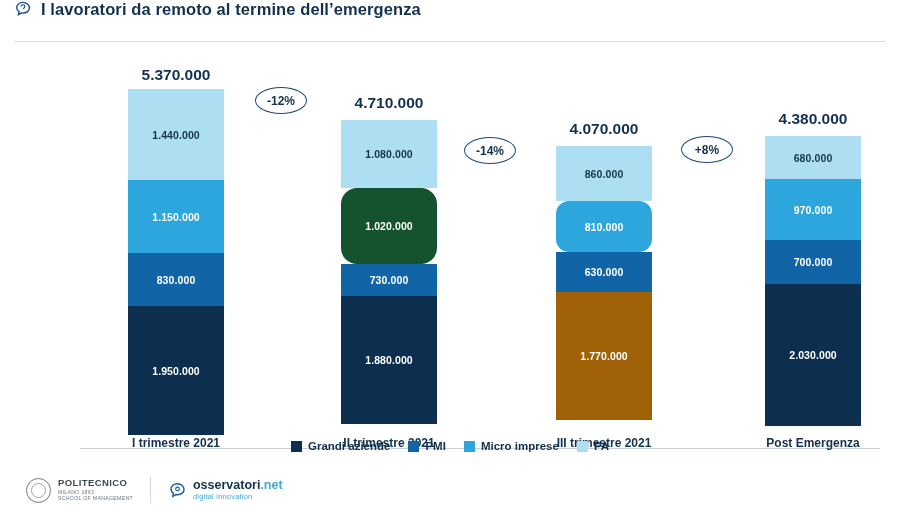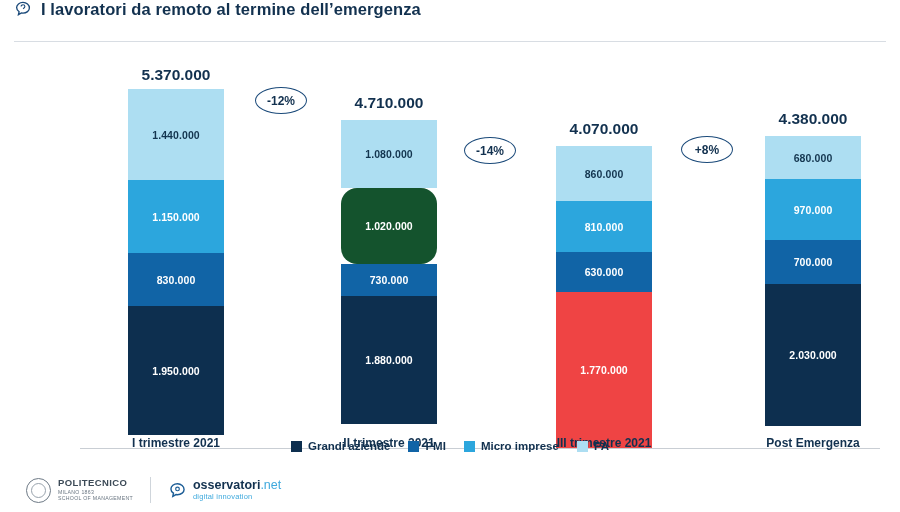--- a/index.html
+++ b/index.html
@@ -218,21 +218,21 @@
   .oss-icon {
     width: 19px; height: 19px;
     color: #1c5d96;
   }
   .oss-name {
     font-size: 12.5px;
     font-weight: bold;
     color: #12314f;
     line-height: 1.05;
   }
-  .oss-name .net { color: #3ea9dd; font-weight: normal; }
+  .oss-name .net { color: #3ea9dd; font-weight: bold; }
   .oss-sub {
     font-size: 7.5px;
     color: #3ea9dd;
     letter-spacing: 0.2px;
   }
 </style>
 </head>
 <body>
 
 <div class="slide">
@@ -270,23 +270,23 @@
         <div class="seg" style="height:32px; background:#1164a6;">730.000</div>
         <div class="seg" style="height:128px; background:#0d2f4f;">1.880.000</div>
       </div>
       <div class="x-label" style="top:412px;">II trimestre 2021</div>
     </div>
 
     <div class="bar-group" style="left:556px; height:402px;">
       <div class="bar-total" style="top:96px;">4.070.000</div>
       <div class="stack" style="top:122px;">
         <div class="seg light" style="height:55px; background:#addef2;">860.000</div>
-        <div class="seg" style="height:51px; background:#2ca6dd;">810.000</div>
+        <div class="seg" style="height:51px; background:#2ca6dd;border-radius:13px;">810.000</div>
         <div class="seg" style="height:40px; background:#1164a6;">630.000</div>
-        <div class="seg" style="height:156px; background:#ef4444;">1.770.000</div>
+        <div class="seg" style="height:128px; background:#a16207;">1.770.000</div>
       </div>
       <div class="x-label" style="top:412px;">III trimestre 2021</div>
     </div>
 
     <div class="bar-group" style="left:765px; height:402px;">
       <div class="bar-total" style="top:86px;">4.380.000</div>
       <div class="stack" style="top:112px;">
         <div class="seg light" style="height:43px; background:#addef2;">680.000</div>
         <div class="seg" style="height:61px; background:#2ca6dd;">970.000</div>
         <div class="seg" style="height:44px; background:#1164a6;">700.000</div>

